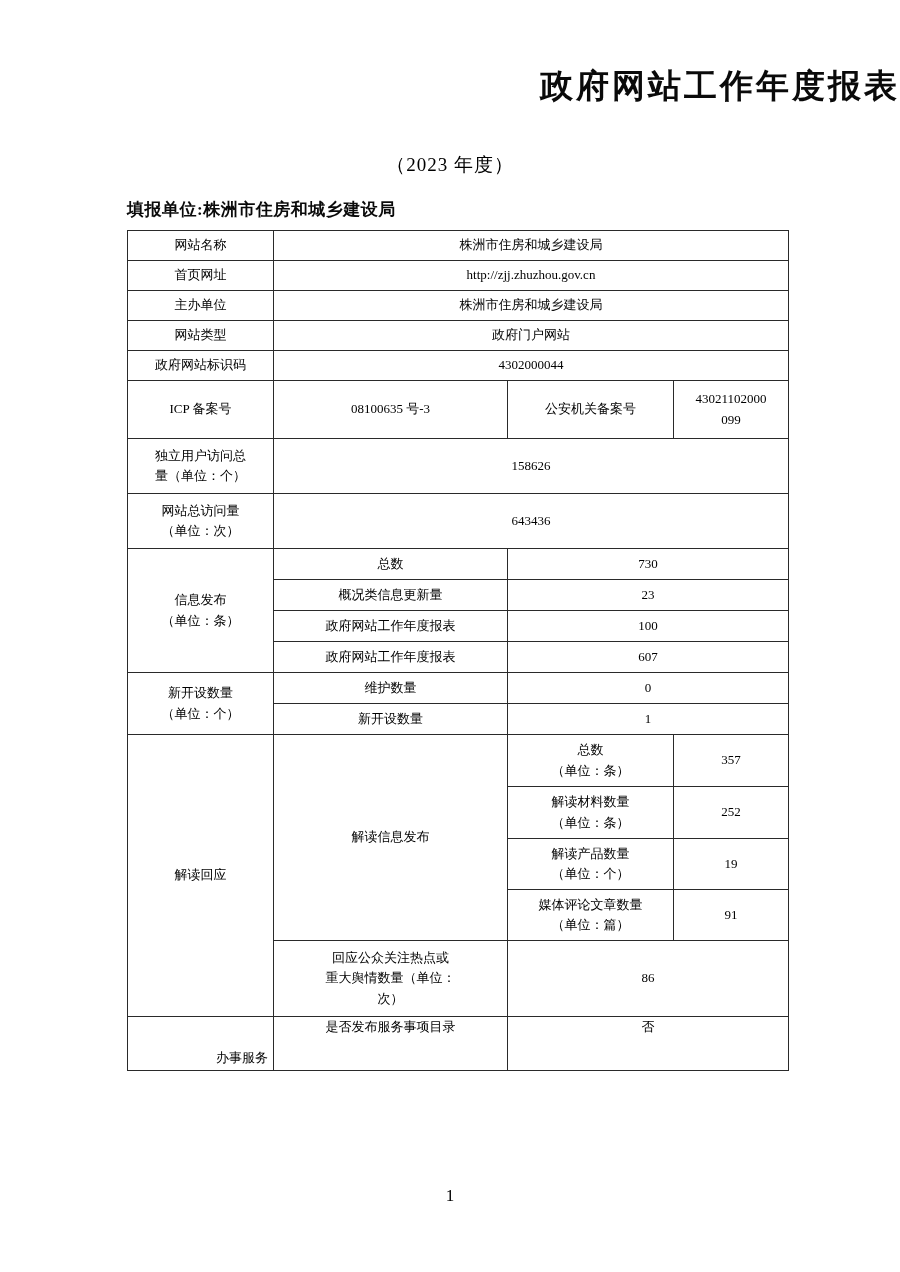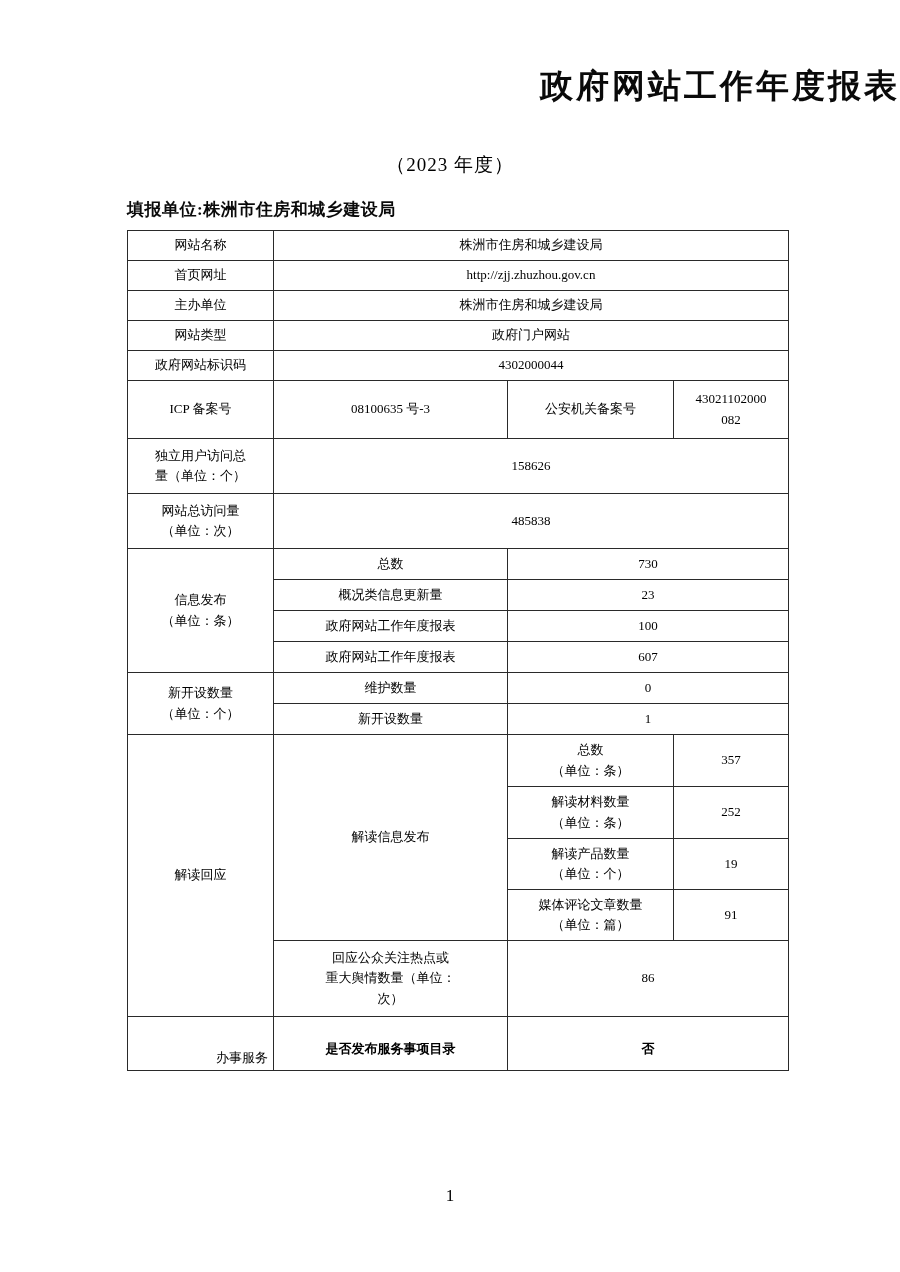--- a/index.html
+++ b/index.html
@@ -53,21 +53,21 @@
   }
   
   tr.r30 { height: 30px; }
   tr.r58 { height: 58px; }
   tr.r55 { height: 55px; }
   tr.r31 { height: 31px; }
   tr.r52 { height: 52px; }
   tr.r51 { height: 51px; }
   tr.r76 { height: 76px; }
   tr.r54 { height: 54px; }
-  td.top { vertical-align: top; padding-top: 22px; font-weight: bold; }
+  td.top { vertical-align: top; padding-top: 0; }
   td.bottom { vertical-align: bottom; padding-bottom: 2px; text-align: right; }
   .page-number {
     position: absolute;
     top: 1186px;
     left: 0;
     width: 900px;
     text-align: center;
     font-size: 17px;
   }
 </style>
@@ -106,32 +106,32 @@
     <tr class="r30">
       <td>政府网站标识码</td>
       <td colspan="3">4302000044</td>
     </tr>
 
     <tr class="r58">
       <td>ICP 备案号</td>
       <td>08100635 号-3</td>
       <td>公安机关备案号</td>
       <td>43021102000
-082</td>
+099</td>
     </tr>
 
     <tr class="r55">
       <td>独立用户访问总
 量（单位：个）</td>
       <td colspan="3">158626</td>
     </tr>
     <tr class="r55">
       <td>网站总访问量
 （单位：次）</td>
-      <td colspan="3">485838</td>
+      <td colspan="3">643436</td>
     </tr>
 
     <tr class="r31">
       <td rowspan="4">信息发布
 （单位：条）</td>
       <td>总数</td>
       <td colspan="2">730</td>
     </tr>
     <tr class="r31">
       <td>概况类信息更新量</td>

